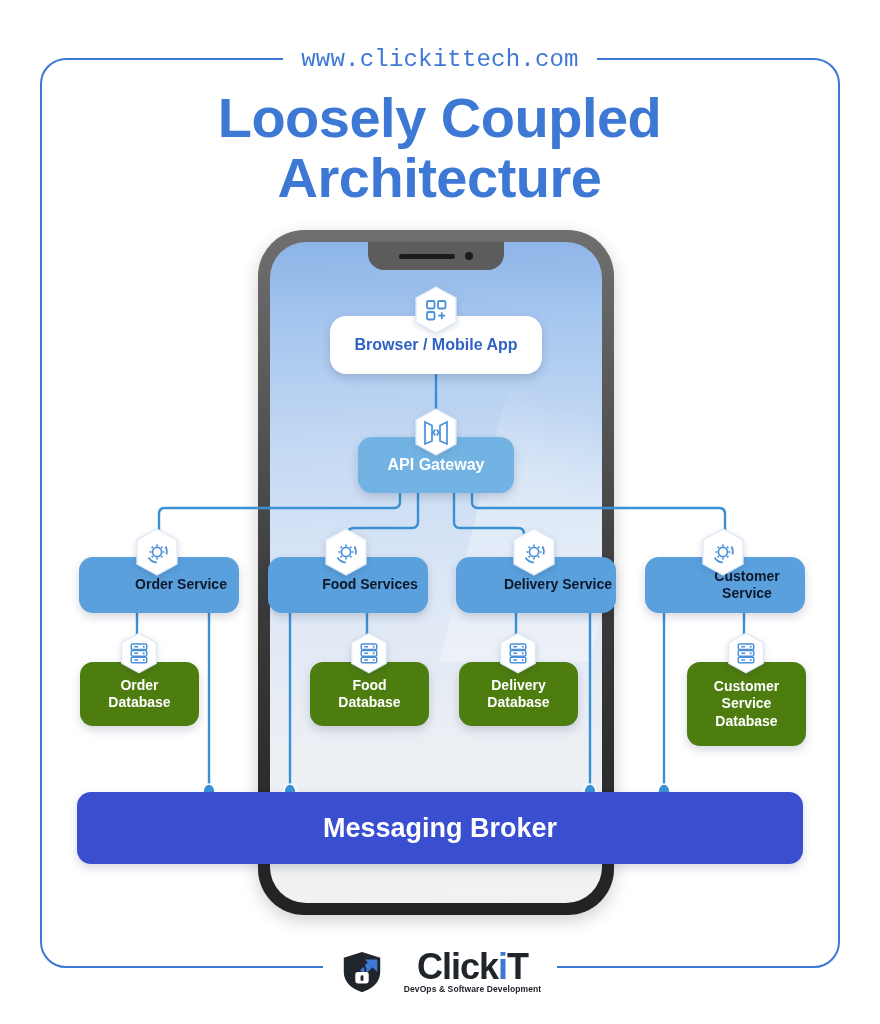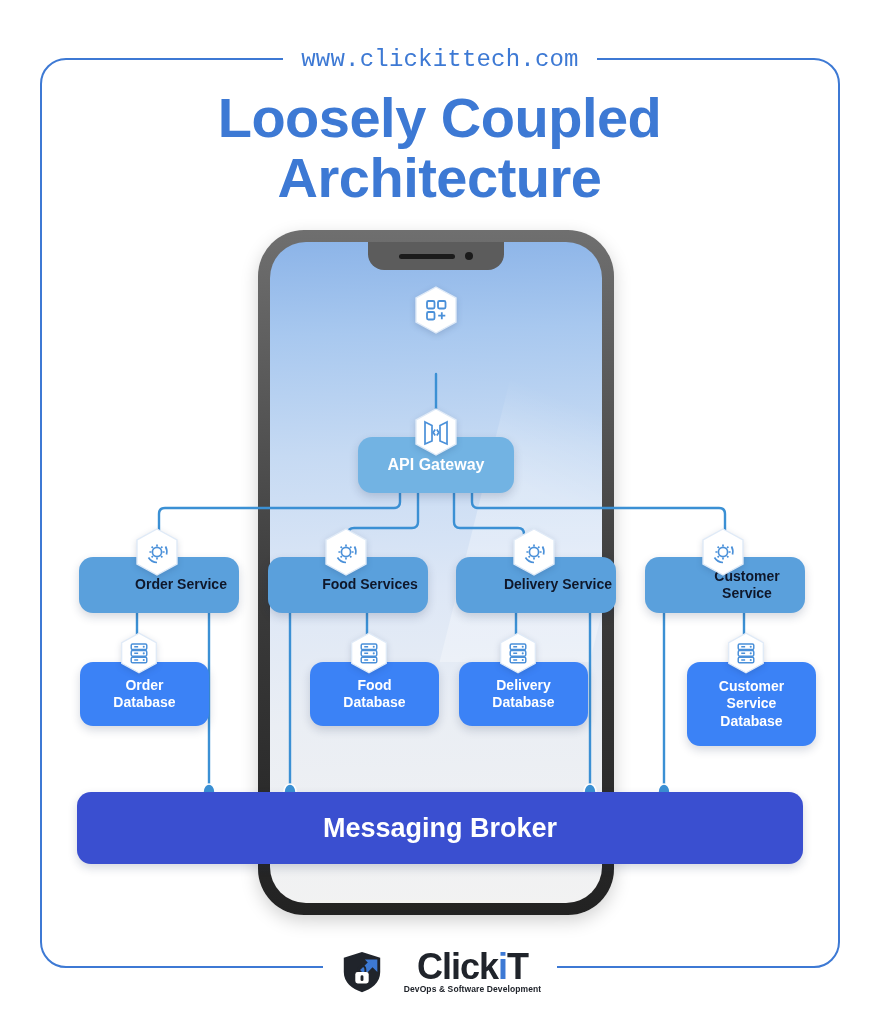--- a/index.html
+++ b/index.html
@@ -117,22 +117,22 @@
   .node-service {
     width: 160px; height: 56px;
     background: #5aa0dc; color: #0f172a; font-size: 14px; padding-left: 44px;
   }
   .svc-1 { left: 79px;  top: 557px; }
   .svc-2 { left: 268px; top: 557px; }
   .svc-3 { left: 456px; top: 557px; }
   .svc-4 { left: 645px; top: 557px; }
 
   .node-db {
-    width: 129px;
-    background: #3b82f6; color: #ffffff; font-size: 14px;
+    width: 119px;
+    background: #4d7c0f; color: #ffffff; font-size: 14px;
     border-radius: 13px;
   }
   .db-1 { left: 80px;  top: 662px; height: 64px; }
   .db-2 { left: 310px; top: 662px; height: 64px; }
   .db-3 { left: 459px; top: 662px; height: 64px; }
   .db-4 { left: 687px; top: 662px; height: 84px; }
 
   .node-broker {
     left: 77px; top: 792px; width: 726px; height: 72px;
     background: #3a4fd0; color: #ffffff;
@@ -227,20 +227,23 @@
       <path d="M664,613 L664,792"></path>
     </g>
     <g fill="#3b90d4" stroke="#ffffff" stroke-width="1.6">
       <ellipse cx="209" cy="792" rx="6" ry="8"></ellipse>
       <ellipse cx="290" cy="792" rx="6" ry="8"></ellipse>
       <ellipse cx="590" cy="792" rx="6" ry="8"></ellipse>
       <ellipse cx="664" cy="792" rx="6" ry="8"></ellipse>
     </g>
   </svg>
 
+  <div class="node node-client">
+    <span>Browser / Mobile App</span>
+  </div>
   <div class="hex hex-client">
     <svg viewBox="0 0 44 48">
       <path d="M22 1 L42 12 L42 36 L22 47 L2 36 L2 12 Z" fill="#ffffff" stroke="#dfeaf7" stroke-width="1.4"></path>
       <g fill="none" stroke="#4a90d9" stroke-width="1.8">
         <rect x="13" y="15" width="7.5" height="7.5" rx="1.4"></rect>
         <rect x="24" y="15" width="7.5" height="7.5" rx="1.4"></rect>
         <rect x="13" y="26" width="7.5" height="7.5" rx="1.4"></rect>
         <path d="M27.8 26.2 L27.8 33.3 M24.2 29.7 L31.3 29.7"></path>
       </g>
     </svg>

